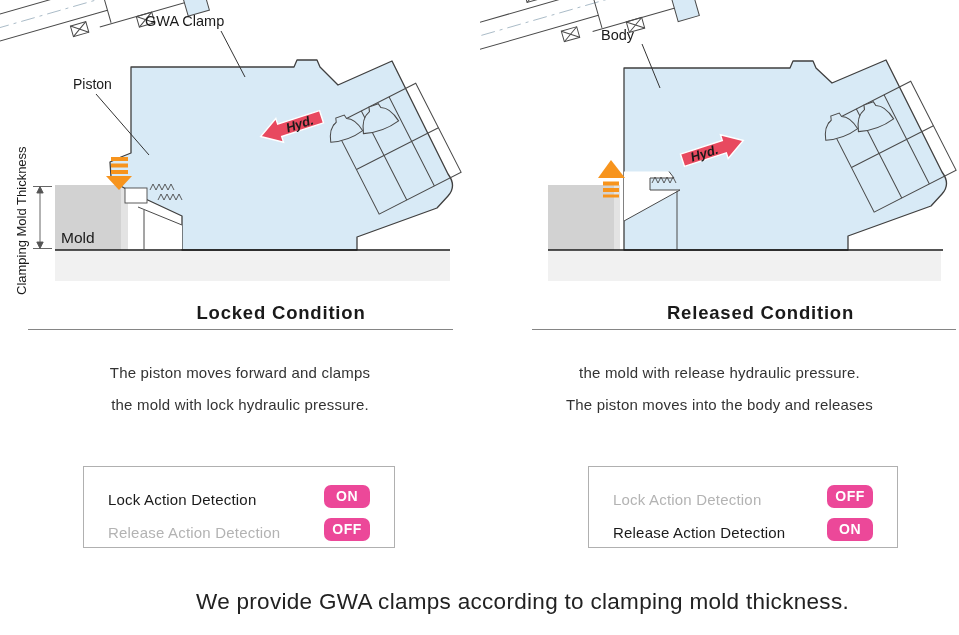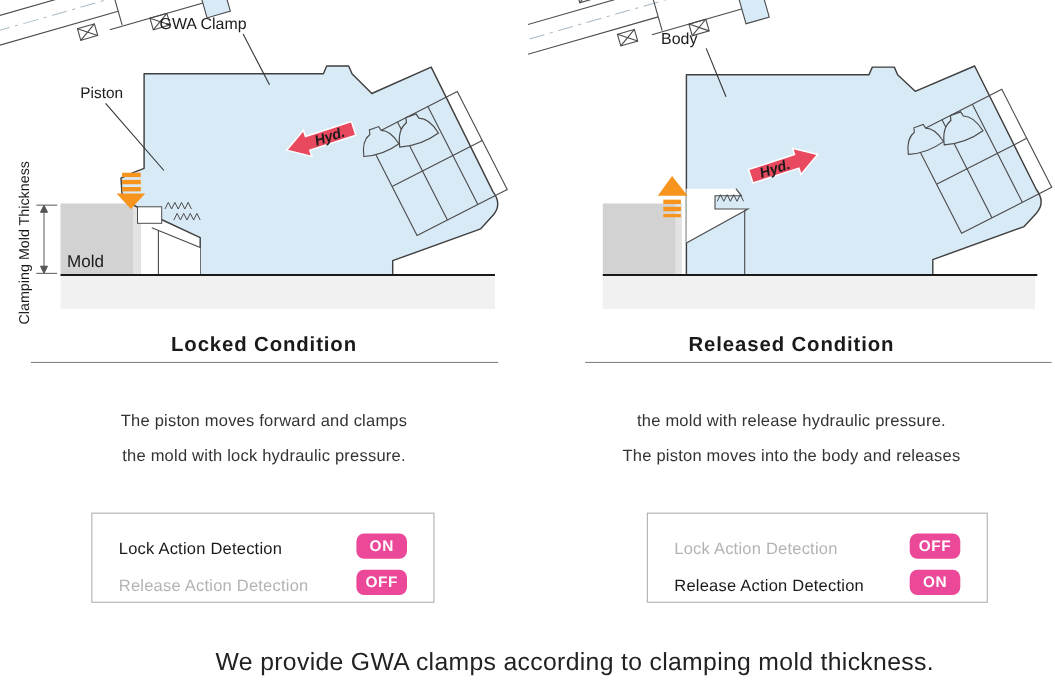--- a/index.html
+++ b/index.html
@@ -3,28 +3,28 @@
 <meta charset="utf-8">
 <style>
   html,body{margin:0;padding:0;background:#fff;}
   #stage{position:relative;width:959px;height:635px;background:#fff;overflow:hidden;
          font-family:"Liberation Sans",sans-serif;}
   svg{position:absolute;top:0;display:block;}
   svg text{font-family:"Liberation Sans",sans-serif;fill:#1a1a1a;}
   #svg-left{left:0;}
   #svg-right{left:480px;}
   .panel-title{position:absolute;top:302px;text-align:center;font-size:18.5px;
-               font-weight:bold;color:#1a1a1a;letter-spacing:.8px;}
+               font-weight:bold;color:#1a1a1a;letter-spacing:.8px;padding-left:41px;}
   #title-left{left:0;width:480px;}
   #title-right{left:480px;width:479px;}
   .title-rule{position:absolute;top:329px;border-top:1.5px solid #858585;height:0;}
   #rule-left{left:28px;width:425px;}
   #rule-right{left:532px;width:424px;}
   .panel-desc{position:absolute;top:357px;text-align:center;font-size:15px;
-              color:#333;line-height:32px;letter-spacing:.2px;margin-top:10px;}
+              color:#333;line-height:32px;letter-spacing:.2px;}
   #desc-left{left:0;width:480px;}
   #desc-right{left:480px;width:479px;}
   .detect-box{position:absolute;top:466px;height:82px;border:1px solid #b0b0b0;
               box-sizing:border-box;padding:8px 24px 0 24px;background:#fff;}
   #box-left{left:83px;width:312px;}
   #box-right{left:588px;width:310px;}
   .detect-row{display:flex;justify-content:space-between;align-items:flex-end;height:33px;}
   .detect-label{font-size:15px;letter-spacing:.2px;}
   .detect-label.active{color:#1a1a1a;}
   .detect-label.inactive{color:#b3b3b3;}

